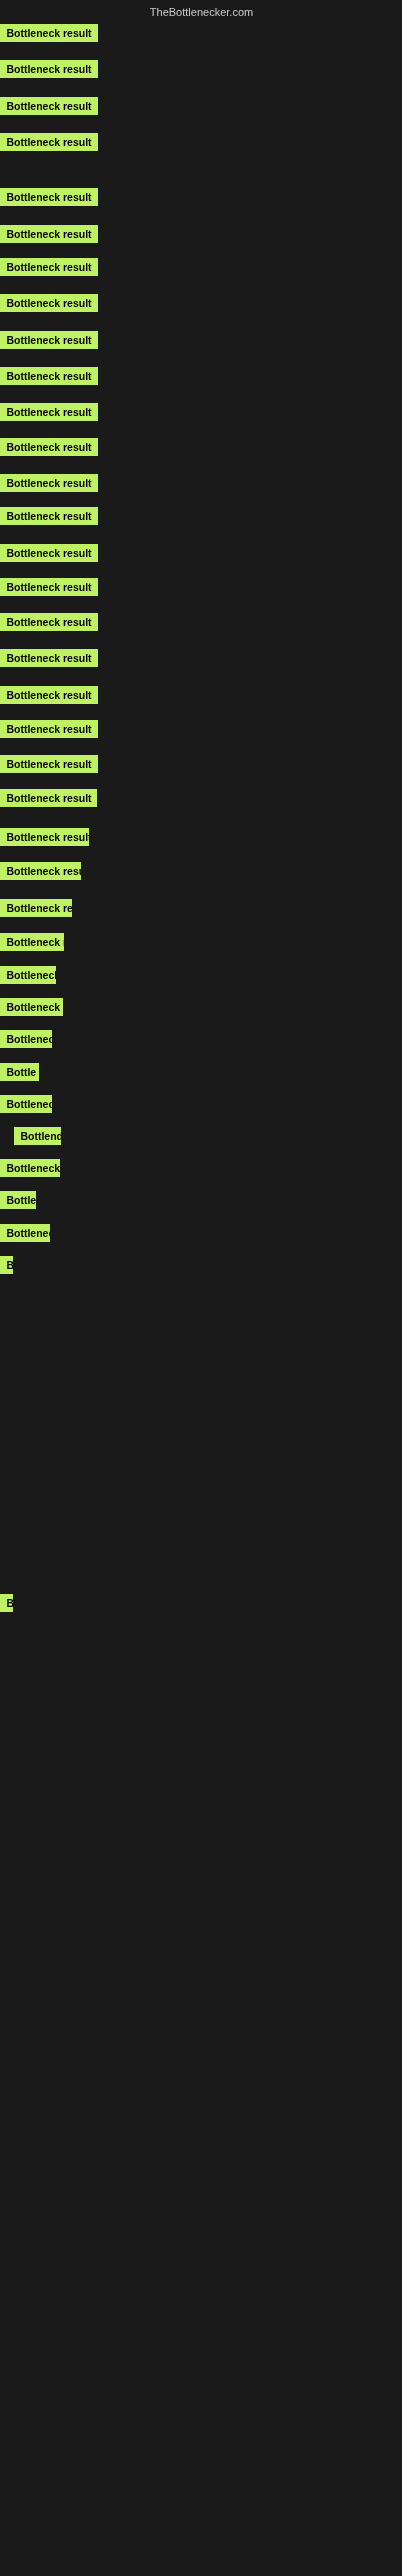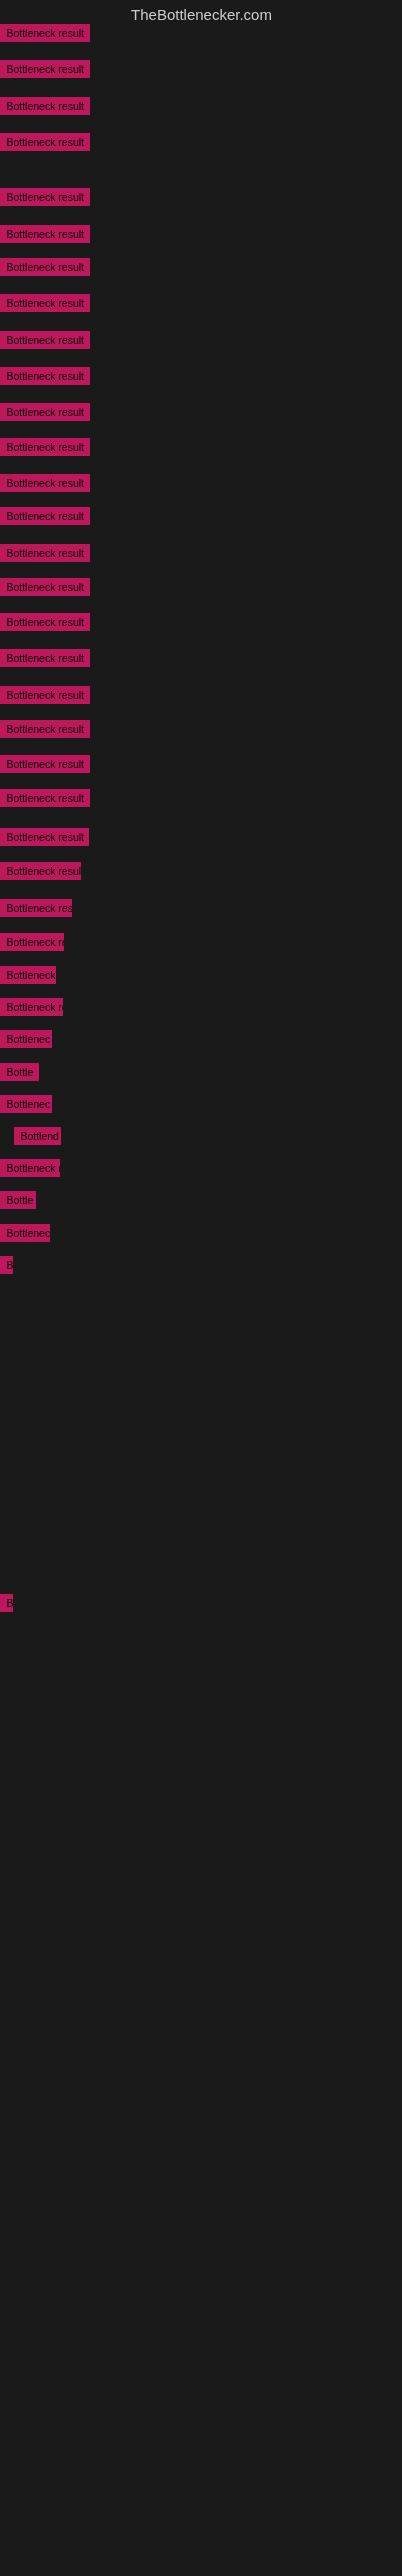--- a/index.html
+++ b/index.html
@@ -12,35 +12,35 @@
       width: 403px;
       min-height: 2576px;
       background-color: #1a1a1a;
       font-family: Arial, sans-serif;
       position: relative;
     }
 
     .site-title {
       text-align: center;
       color: #cccccc;
-      font-size: 15px;
+      font-size: 11px;
       padding: 6.4px 0;
       font-weight: normal;
     }
 
     .bottleneck-item {
       position: absolute;
       left: 0;
     }
 
     .bottleneck-badge {
-      background-color: #be185d;
+      background-color: #bef264;
       color: #000000;
       font-size: 10.5px;
-      font-weight: normal;
+      font-weight: bold;
       padding: 3.2px 6.4px;
       display: inline-block;
       white-space: nowrap;
       overflow: hidden;
     }
   </style>
 </head>
 <body>
 
 <div class="site-title">TheBottlenecker.com</div>

